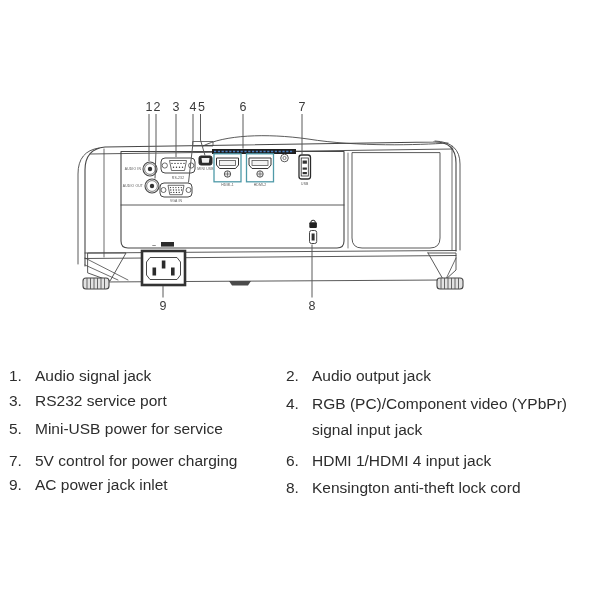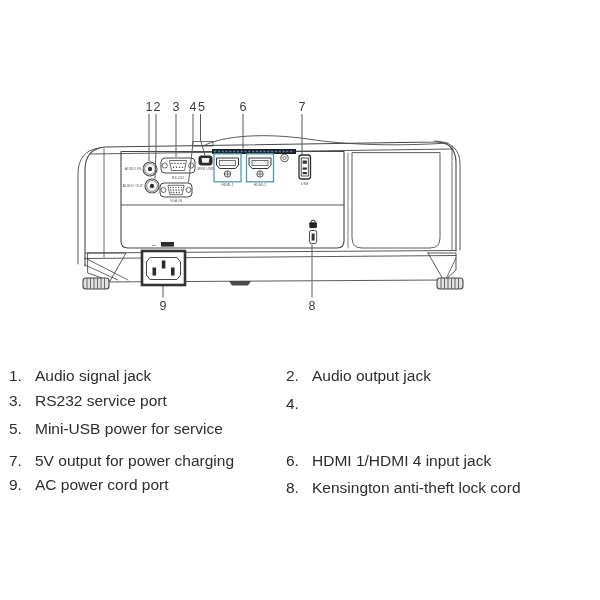--- a/index.html
+++ b/index.html
@@ -228,33 +228,35 @@
     <div class="legend-item col-left" style="top:43px;">
       <span class="num">3.</span>
       <span class="lbl">RS232 service port</span>
     </div>
     <div class="legend-item col-left" style="top:71px;">
       <span class="num">5.</span>
       <span class="lbl">Mini-USB power for service</span>
     </div>
     <div class="legend-item col-left" style="top:103px;">
       <span class="num">7.</span>
-      <span class="lbl">5V output for power charging</span>
+      <span class="lbl">5V control for power charging</span>
     </div>
     <div class="legend-item col-left" style="top:127px;">
       <span class="num">9.</span>
-      <span class="lbl"> AC power cord port</span>
+      <span class="lbl"> AC power jack inlet</span>
     </div>
 
     <div class="legend-item col-right" style="top:18px;">
       <span class="num">2.</span>
       <span class="lbl">Audio output jack</span>
     </div>
     <div class="legend-item col-right" style="top:46px;">
       <span class="num">4.</span>
+      <span class="lbl">RGB (PC)/Component video (YPbPr)
+ signal input jack</span>
     </div>
     <div class="legend-item col-right" style="top:103px;">
       <span class="num">6.</span>
       <span class="lbl">HDMI 1/HDMI 4 input jack</span>
     </div>
     <div class="legend-item col-right" style="top:130px;">
       <span class="num">8.</span>
       <span class="lbl">Kensington anti-theft lock cord</span>
     </div>
   </div>

